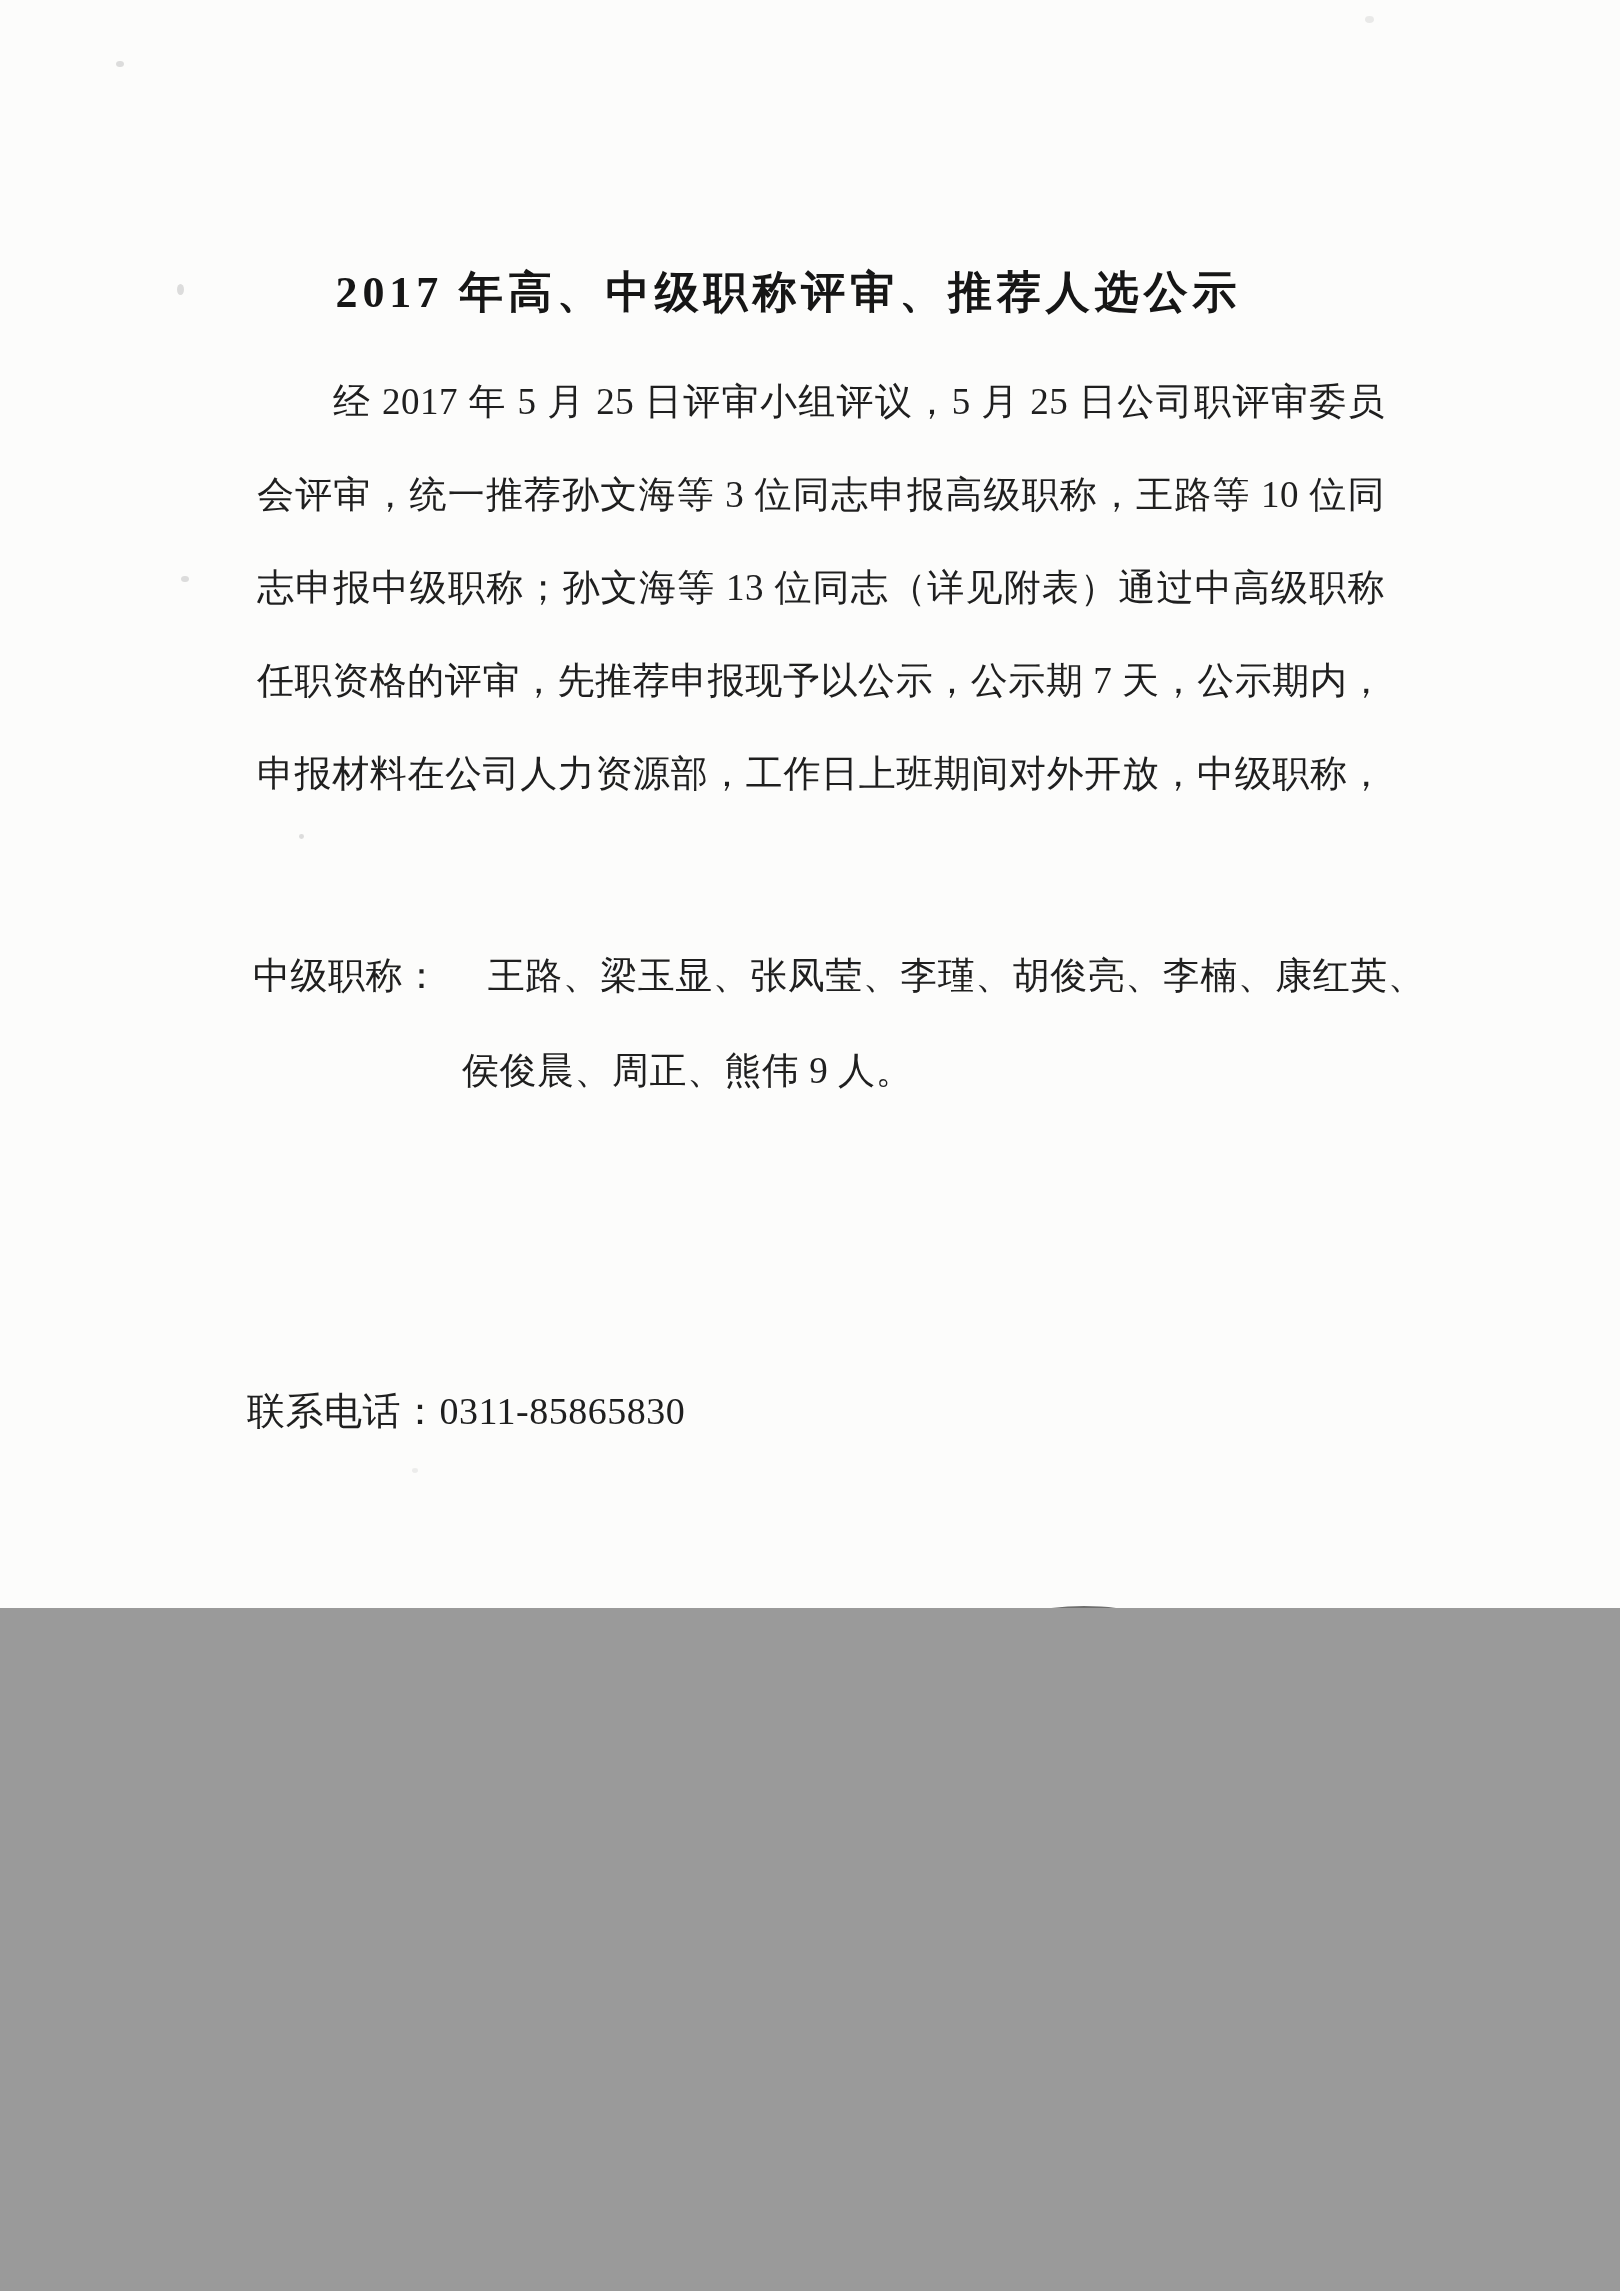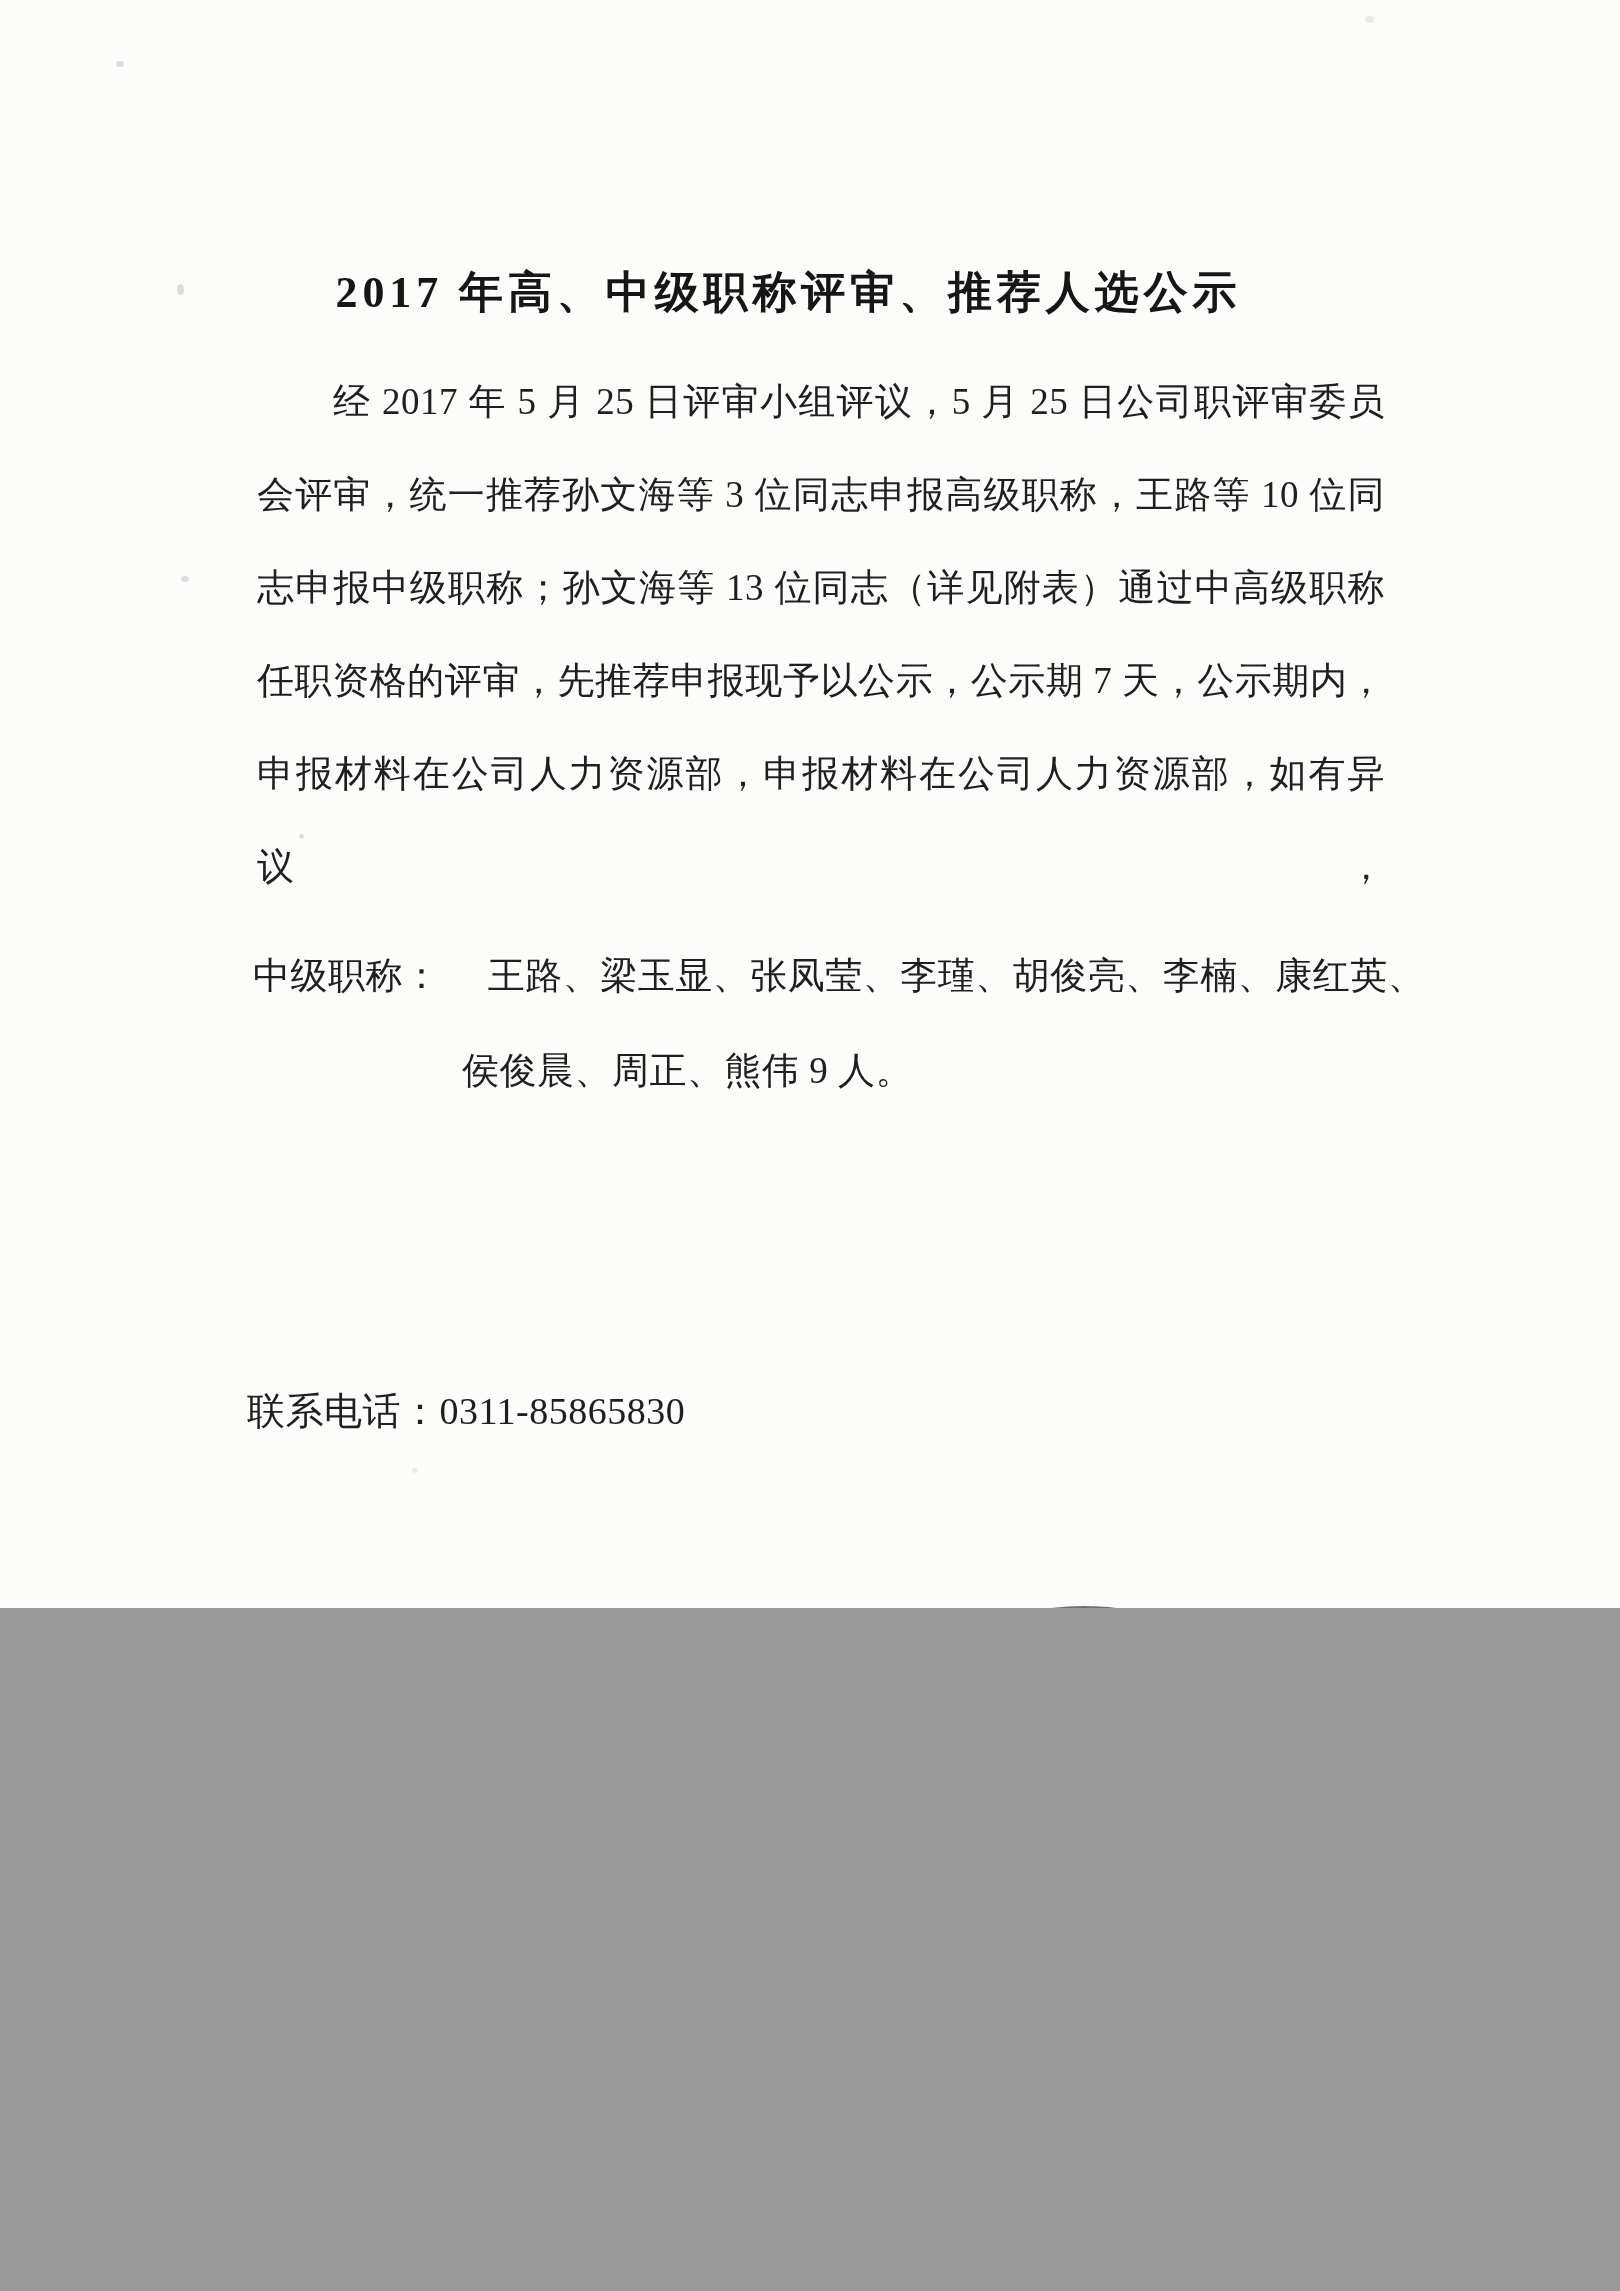--- a/index.html
+++ b/index.html
@@ -98,21 +98,21 @@
 
 <div class="page">
 
   <h1 class="title">2017 年高、中级职称评审、推荐人选公示</h1>
 
   <div class="body-block">
     <p class="bl jfy ind">经 2017 年 5 月 25 日评审小组评议，5 月 25 日公司职评审委员</p>
     <p class="bl jfy">会评审，统一推荐孙文海等 3 位同志申报高级职称，王路等 10 位同</p>
     <p class="bl jfy">志申报中级职称；孙文海等 13 位同志（详见附表）通过中高级职称</p>
     <p class="bl jfy">任职资格的评审，先推荐申报现予以公示，公示期 7 天，公示期内，</p>
-    <p class="bl jfy">申报材料在公司人力资源部，申报材料在公司人力资源部，如有异议，</p>
+    <p class="bl jfy">申报材料在公司人力资源部，工作日上班期间对外开放，中级职称，</p>
   </div>
 
   <div class="mid-block">
     <p class="ml">中级职称：　 王路、梁玉显、张凤莹、李瑾、胡俊亮、李楠、康红英、</p>
     <p class="ml cont">侯俊晨、周正、熊伟 9 人。</p>
   </div>
 
   <p class="contact">联系电话：0311-85865830</p>
 
   <p class="company">石家庄常宏建筑装饰工程有限公司</p>

